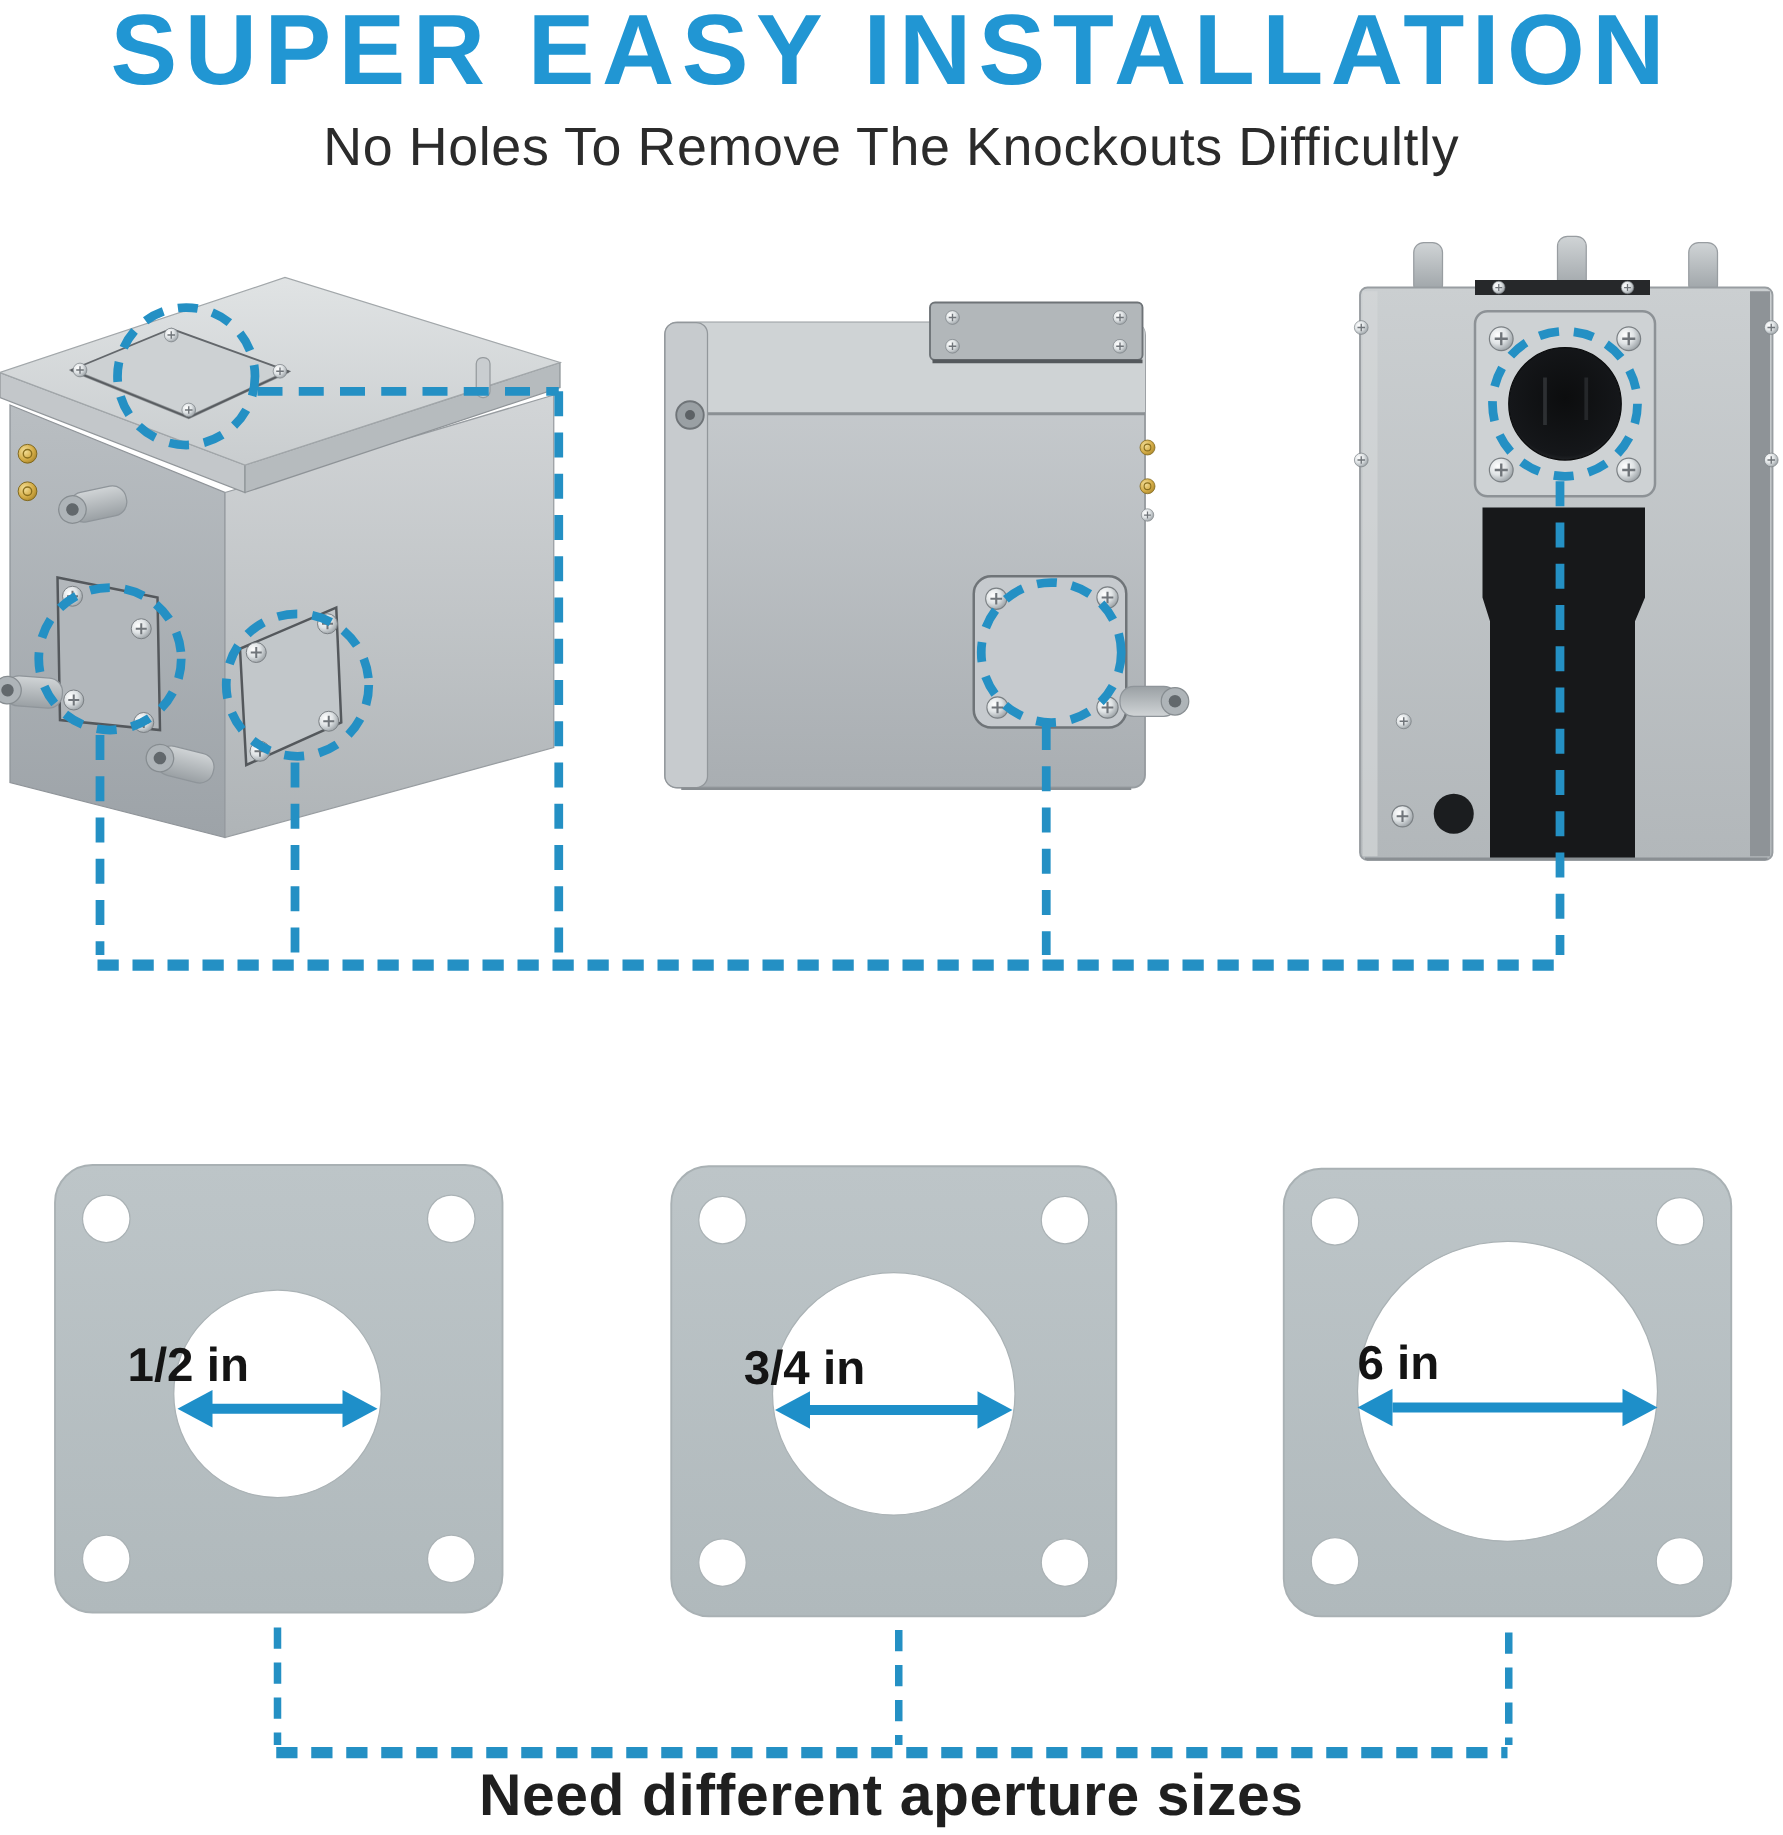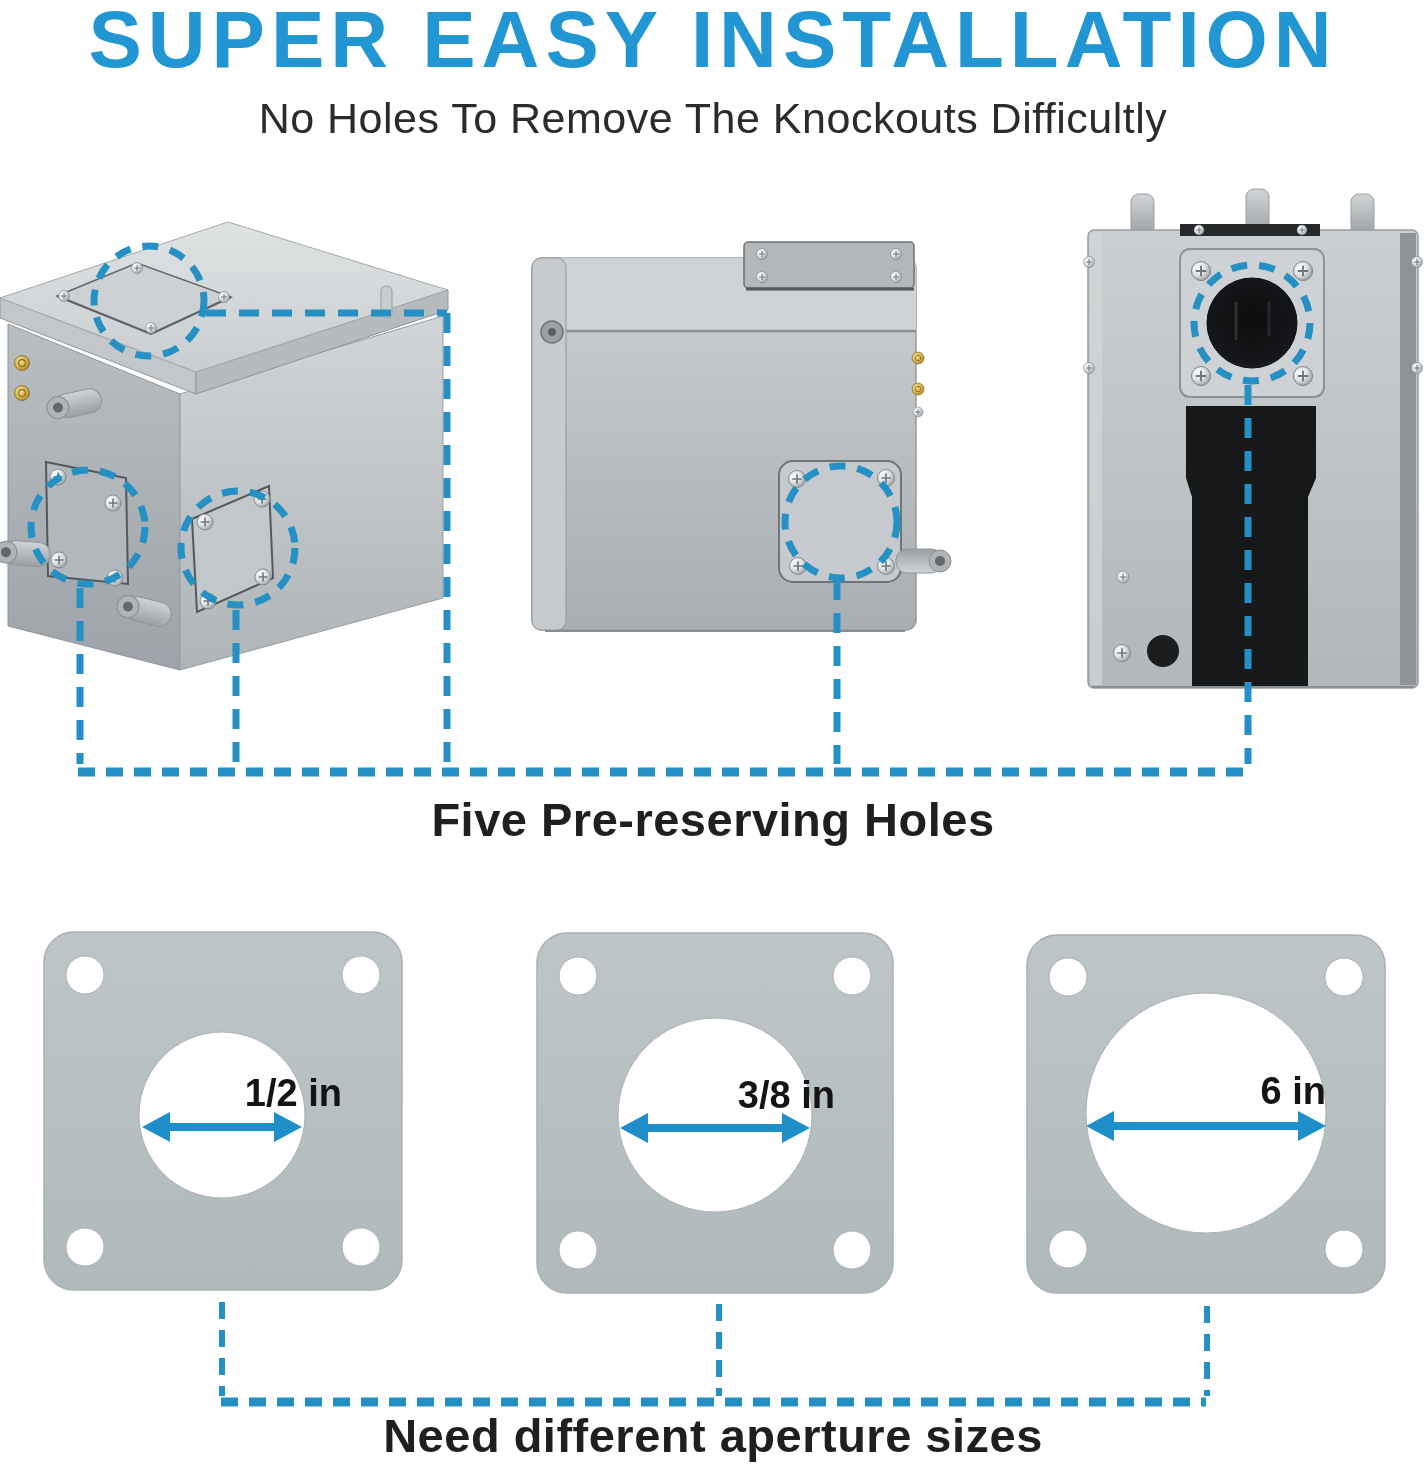--- a/index.html
+++ b/index.html
@@ -22,21 +22,21 @@
     color:#2196d3;
   }
   .subtitle{
     top:94px;
     font-size:43px;font-weight:400;color:#2b2b2b;letter-spacing:0.5px;
   }
   .cap{font-weight:700;color:#1f1f1f;letter-spacing:0.5px;}
   .cap-five{top:792px;font-size:47px;}
   .cap-three{top:1408px;font-size:47px;}
   .plate-label{
-    position:absolute;width:240px;text-align:right;z-index:2;
+    position:absolute;width:240px;text-align:left;z-index:2;
     font-size:38px;font-weight:700;color:#141414;white-space:nowrap;
   }
   #label-1{left:102px;top:1072px;}
   #label-2{left:595px;top:1074px;}
   #label-3{left:1086px;top:1070px;}
 </style>
 </head>
 <body>
 
 <div class="page">
@@ -283,20 +283,19 @@
     <g stroke="#2490c4" fill="none" stroke-width="6" stroke-dasharray="17 11">
       <path d="M222,1302 V1396"></path>
       <path d="M719,1304 V1396"></path>
       <path d="M1207,1306 V1396"></path>
       <path d="M221,1402 H1206" stroke-width="9"></path>
     </g>
   </svg>
 
   <div class="overlay title">SUPER EASY INSTALLATION</div>
   <div class="overlay subtitle">No Holes To Remove The Knockouts Difficultly</div>
-  <div class="overlay cap cap-five">Five Pre-reserving Holes</div>
 
   <div id="label-1" class="plate-label">1/2 in</div>
-  <div id="label-2" class="plate-label">3/8 in</div>
+  <div id="label-2" class="plate-label">3/4 in</div>
   <div id="label-3" class="plate-label">6 in</div>
 
   <div class="overlay cap cap-three">Need different aperture sizes</div>
 </div>
 
 </body></html>

